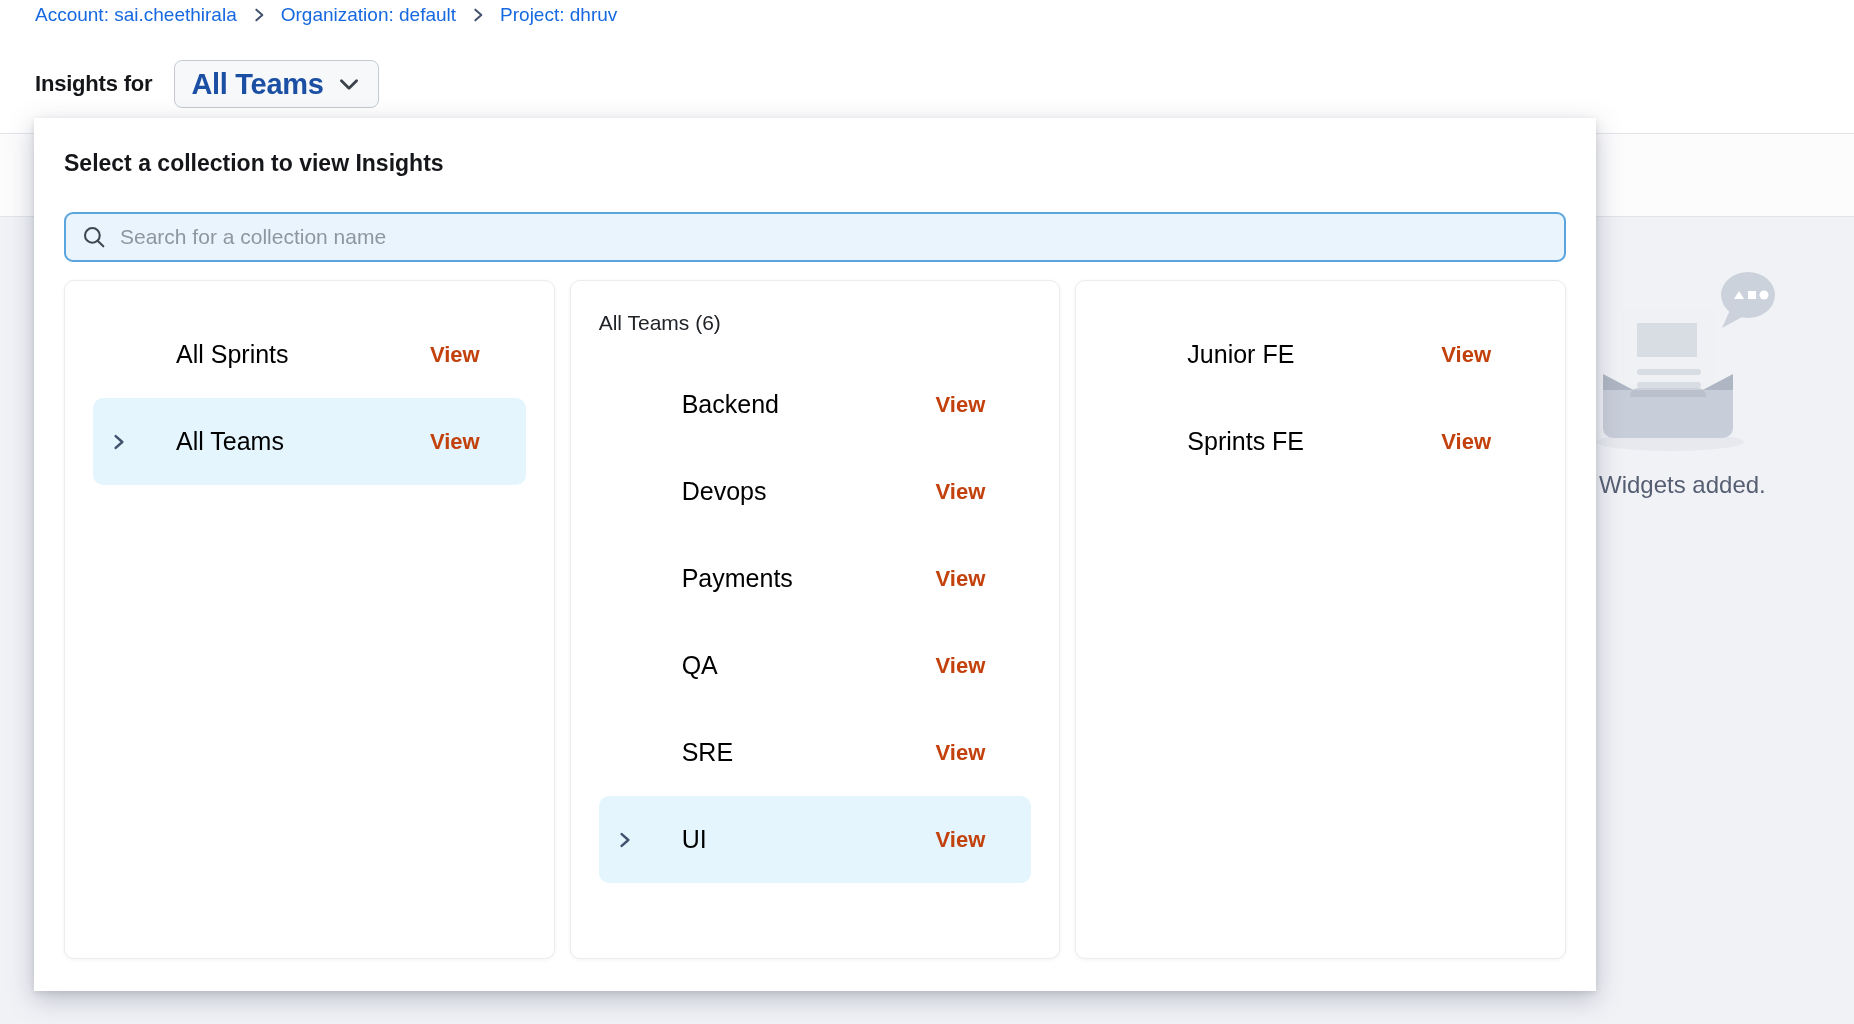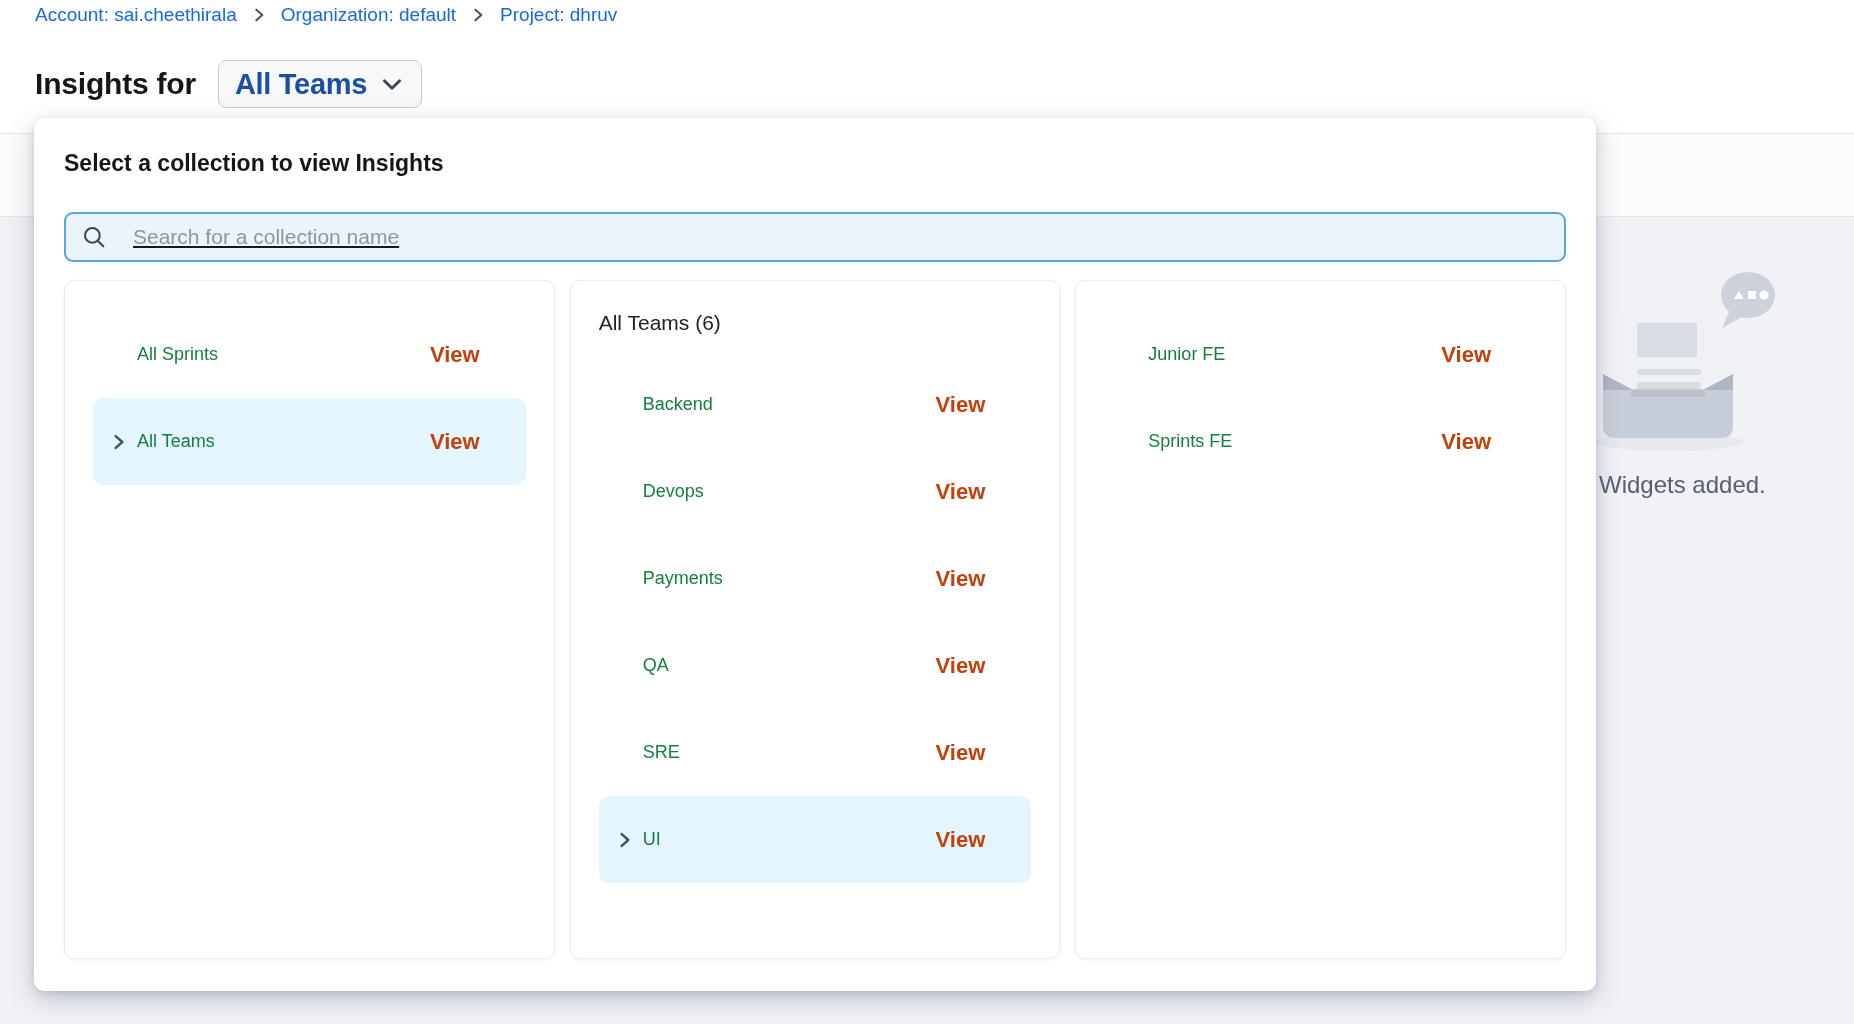--- a/index.html
+++ b/index.html
@@ -32,56 +32,55 @@
   .breadcrumb a {
     color:#1769e0; text-decoration:none; cursor:pointer;
   }
   .crumb-sep { display:flex; align-items:center; }
 
   
   .title-row {
     position:absolute; left:35px; top:60px;
     display:flex; align-items:center; gap:22px;
   }
-  .page-title { font-size:30px; font-weight:700; color:#141619; letter-spacing:-0.2px;text-align:right; }
+  .page-title { font-size:22px; font-weight:700; color:#141619; letter-spacing:-0.2px;text-align:right; }
   .collection-dropdown {
     height:48px; padding:0 16px;
     display:flex; align-items:center; gap:12px;
     background:#f7f8fa;
     border:1px solid #c6cad0;
     border-radius:8px;
     cursor:pointer;
     font-family:inherit;
   }
   .collection-dropdown .dd-label {
     font-size:29px; font-weight:700; color:#1b4fa3; letter-spacing:-0.3px;
   }
 
   
   .modal {
     position:absolute; left:34px; top:118px;
     width:1562px; height:873px;
     background:#ffffff;
-    border-radius:10px;
+    border-radius:0;
     box-shadow:0 8px 24px rgba(92,98,120,0.35), 0 2px 6px rgba(0,0,0,0.10);
     padding:32px 30px 0 30px;
     z-index:10;
   }
   .modal-title {
     font-size:23px; font-weight:700; color:#141619;
   }
   .search-wrap {
     margin-top:35px;
     height:50px;
-    display:flex; align-items:center; gap:26px;
+    display:flex; align-items:center; gap:13px;
     padding:4px 15px;
     background:#e9f4fd;
     border:2px solid #5aa5de;
     border-radius:9px;
-    text-decoration:underline;
   }
   .search-wrap input {
     flex:1; border:none; outline:none; background:transparent;
     font-family:inherit; font-size:21px; color:#2a2f35;
   }
   .search-wrap input::placeholder { color:#8e979f; }
 
   .cols {
     margin-top:18px;
     display:flex; gap:15px;
@@ -103,21 +102,21 @@
     display:flex; align-items:center;
     padding:0 46px 0 16px;
     border-radius:10px;
     cursor:pointer;
   }
   .row.selected { background:#e4f5fd; }
   .chev {
     width:28px; display:flex; align-items:center; flex:0 0 28px;
   }
   .row:not(.selected) .chev svg { visibility:hidden; }
-  .row-label { font-size:18px; color:#15803d; }
+  .row-label { font-size:25px; color:#000000;margin-left:39px; }
   .view-link {
     margin-left:auto;
     font-size:22px; font-weight:700; color:#c2410c;
     text-decoration:none; cursor:pointer;
   }
 
   
   .empty-state {
     position:absolute; left:1590px; top:266px; width:260px;
     z-index:1;

